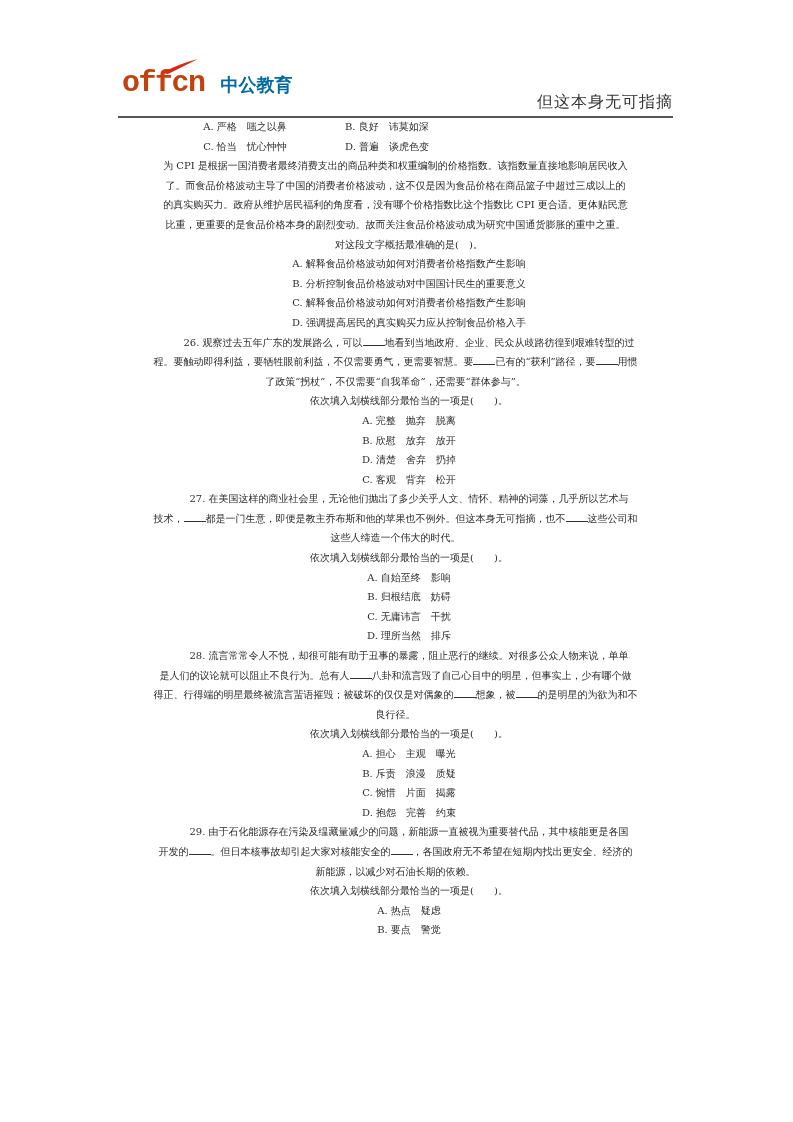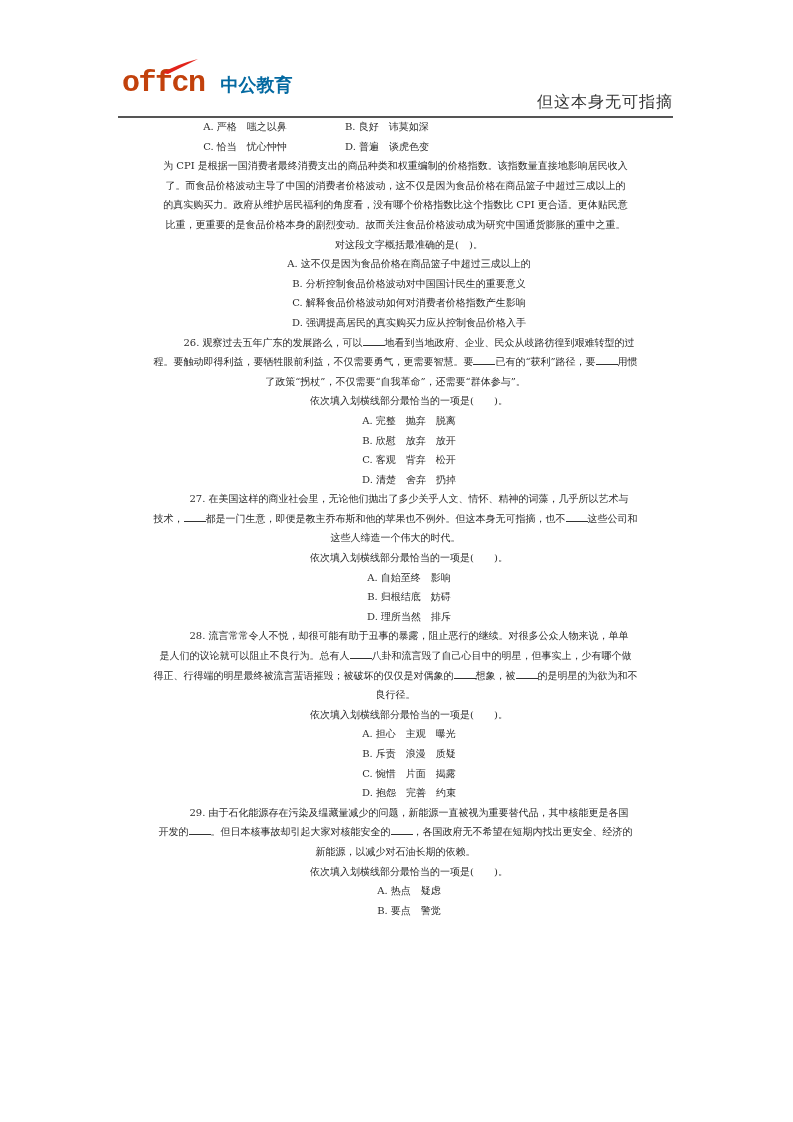--- a/index.html
+++ b/index.html
@@ -51,54 +51,55 @@
     <span class="c1">C. 恰当　忧心忡忡</span>
     <span>D. 普遍　谈虎色变</span>
   </div>
 
   <div>
     <div class="line">为 CPI 是根据一国消费者最终消费支出的商品种类和权重编制的价格指数。该指数量直接地影响居民收入</div>
     <div class="line">了。而食品价格波动主导了中国的消费者价格波动，这不仅是因为食品价格在商品篮子中超过三成以上的</div>
     <div class="line">的真实购买力。政府从维护居民福利的角度看，没有哪个价格指数比这个指数比 CPI 更合适。更体贴民意</div>
     <div class="line">比重，更重要的是食品价格本身的剧烈变动。故而关注食品价格波动成为研究中国通货膨胀的重中之重。</div>
     <div class="line indent">对这段文字概括最准确的是(　)。</div>
-    <div class="line indent">A. 这不仅是因为食品价格在商品篮子中超过三成以上的</div>
+    <div class="line indent">A. 解释食品价格波动如何对消费者价格指数产生影响</div>
     <div class="line indent">B. 分析控制食品价格波动对中国国计民生的重要意义</div>
     <div class="line indent">C. 解释食品价格波动如何对消费者价格指数产生影响</div>
     <div class="line indent">D. 强调提高居民的真实购买力应从控制食品价格入手</div>
   </div>
 
   <div>
     <div class="line indent">
       <span>26. 观察过去五年广东的发展路么，可以</span><span class="blank"></span><span>地看到当地政府、企业、民众从歧路彷徨到艰难转型的过</span>
     </div>
     <div class="line">
       <span>程。要触动即得利益，要牺牲眼前利益，不仅需要勇气，更需要智慧。要</span><span class="blank"></span><span>已有的“获利”路径，要</span><span class="blank"></span><span>用惯</span>
     </div>
     <div class="line">了政策“拐杖”，不仅需要“自我革命”，还需要“群体参与”。</div>
     <div class="line indent">
       <span>依次填入划横线部分最恰当的一项是(</span><span class="ans-paren"></span><span>)。</span>
     </div>
     <div class="line indent">A. 完整　抛弃　脱离</div>
     <div class="line indent">B. 欣慰　放弃　放开</div>
+    <div class="line indent">D. 清楚　舍弃　扔掉</div>
     <div class="line indent">C. 客观　背弃　松开</div>
-    <div class="line indent">D. 清楚　舍弃　扔掉</div>
   </div>
 
   <div>
     <div class="line indent">27. 在美国这样的商业社会里，无论他们抛出了多少关乎人文、情怀、精神的词藻，几乎所以艺术与</div>
     <div class="line">
       <span>技术，</span><span class="blank"></span><span>都是一门生意，即便是教主乔布斯和他的苹果也不例外。但这本身无可指摘，也不</span><span class="blank"></span><span>这些公司和</span>
     </div>
     <div class="line">这些人缔造一个伟大的时代。</div>
     <div class="line indent">
       <span>依次填入划横线部分最恰当的一项是(</span><span class="ans-paren"></span><span>)。</span>
     </div>
     <div class="line indent">A. 自始至终　影响</div>
     <div class="line indent">B. 归根结底　妨碍</div>
+    <div class="line indent">C. 无庸讳言　干扰</div>
     <div class="line indent">D. 理所当然　排斥</div>
   </div>
 
   <div>
     <div class="line indent">28. 流言常常令人不悦，却很可能有助于丑事的暴露，阻止恶行的继续。对很多公众人物来说，单单</div>
     <div class="line">
       <span>是人们的议论就可以阻止不良行为。总有人</span><span class="blank"></span><span>八卦和流言毁了自己心目中的明星，但事实上，少有哪个做</span>
     </div>
     <div class="line">
       <span>得正、行得端的明星最终被流言蜚语摧毁；被破坏的仅仅是对偶象的</span><span class="blank"></span><span>想象，被</span><span class="blank"></span><span>的是明星的为欲为和不</span>

